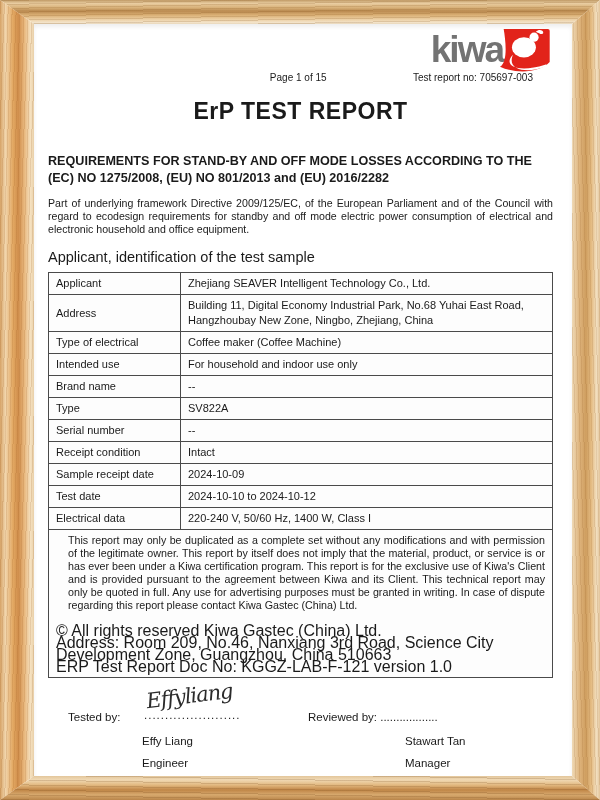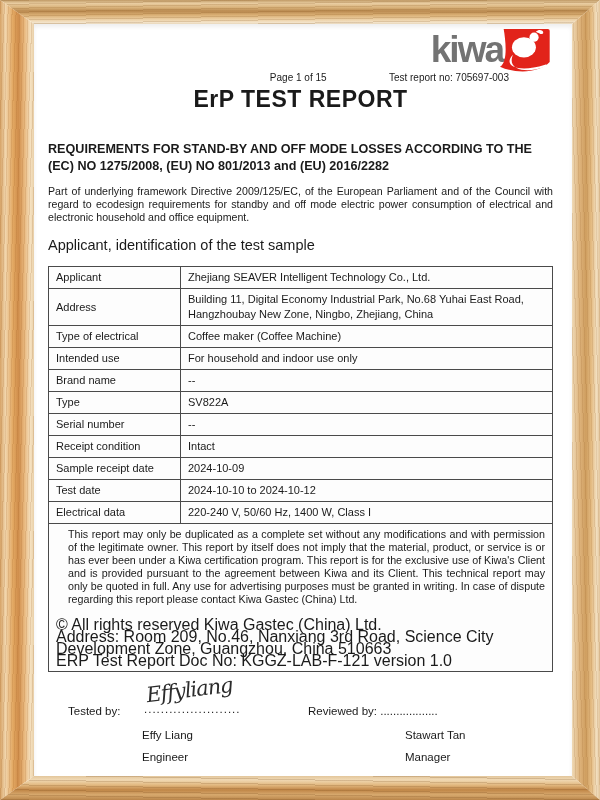--- a/index.html
+++ b/index.html
@@ -33,30 +33,30 @@
   .page { position:absolute; left:34px; top:24px; right:28px; bottom:24px;
     background:#fff; padding:4px 19px 0 14px; box-shadow:inset 0 3px 4px rgba(0,0,0,.07); }
 
   
   .header { position:relative; height:58px; }
   .logo { position:absolute; top:2px; right:2px; display:flex; align-items:flex-start; }
   .logo-word { font-size:37px; font-weight:bold; letter-spacing:-2px; line-height:40px; }
   .logo-flag { margin-left:-8px; margin-top:-2px; }
   .meta-row { position:absolute; bottom:0; left:0; right:0; height:14px; font-size:10px; font-weight:normal; }
   .page-label { position:absolute; left:50%; transform:translateX(-54%); white-space:nowrap; }
-  .report-no  { position:absolute; right:44px; white-space:nowrap;text-align:center; }
+  .report-no  { position:absolute; right:20px; white-space:nowrap;text-align:center; }
 
   
-  .doc-title { text-align:center; font-size:23px; font-weight:bold; letter-spacing:.5px; }
+  .doc-title { margin-top:12px; text-align:center; font-size:23px; font-weight:bold; letter-spacing:.5px; }
   .req-heading { margin-top:28px; font-size:12.6px; font-weight:bold; line-height:17px; }
   .intro { margin-top:10px; font-size:10.6px; line-height:13px; text-align:justify; }
   .section-heading { margin-top:13px; font-size:14.5px; font-weight:normal; }
 
   
-  table.info { margin-top:13px; width:100%; border-collapse:collapse; }
+  table.info { margin-top:7px; width:100%; border-collapse:collapse; }
   table.info td { border:1px solid #4a4a4a; font-size:11px; line-height:15px; padding:3px 7px; vertical-align:middle; background:#fdfdfd; }
   td.label-cell { width:132px; }
 
   .legal-box { border:1px solid #4a4a4a; border-top:none; padding:4px 7px 4px 7px; background:#fdfdfd; }
   .disclaimer { font-size:10.7px; line-height:12.9px; text-align:justify;margin-left:12px; }
   .footer-block { margin-top:14px; font-size:16px; line-height:12px; }
 
   
   .sig-block { position:relative; height:118px; margin-top:6px; font-size:11.5px; }
   .sig-script { position:absolute; left:98px; top:0; font-family:"DejaVu Serif", serif; font-style:italic;

